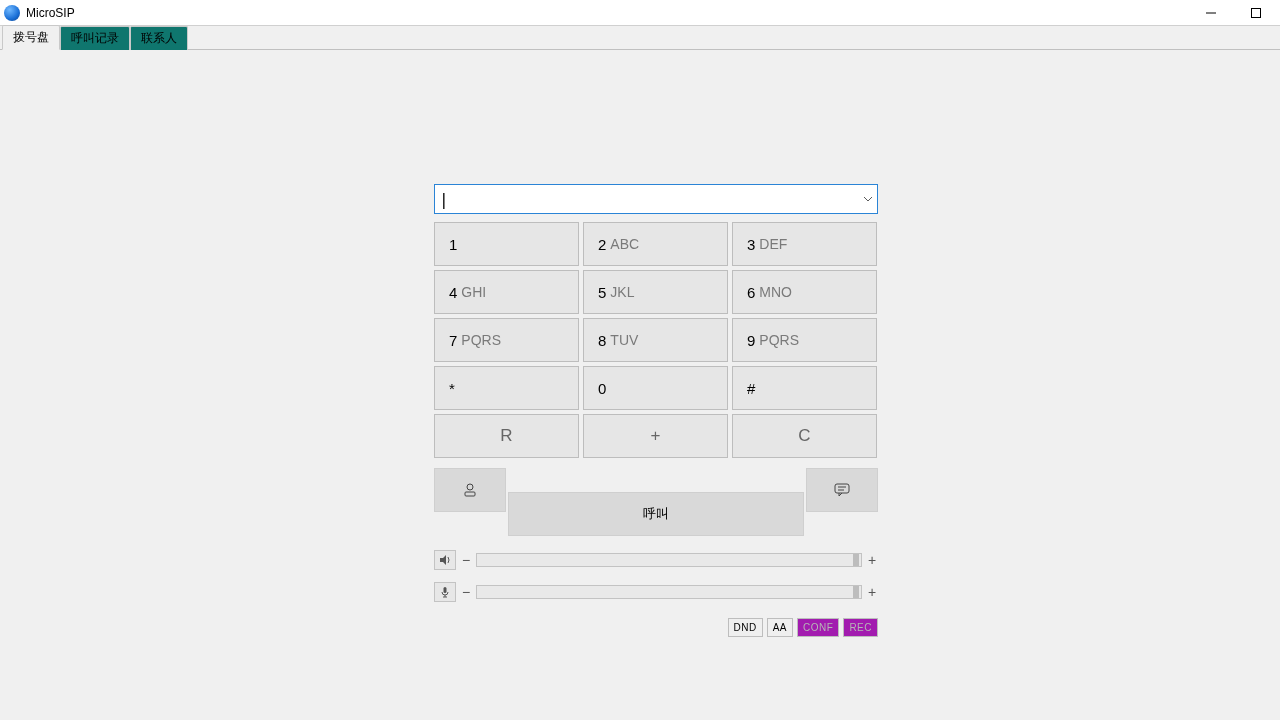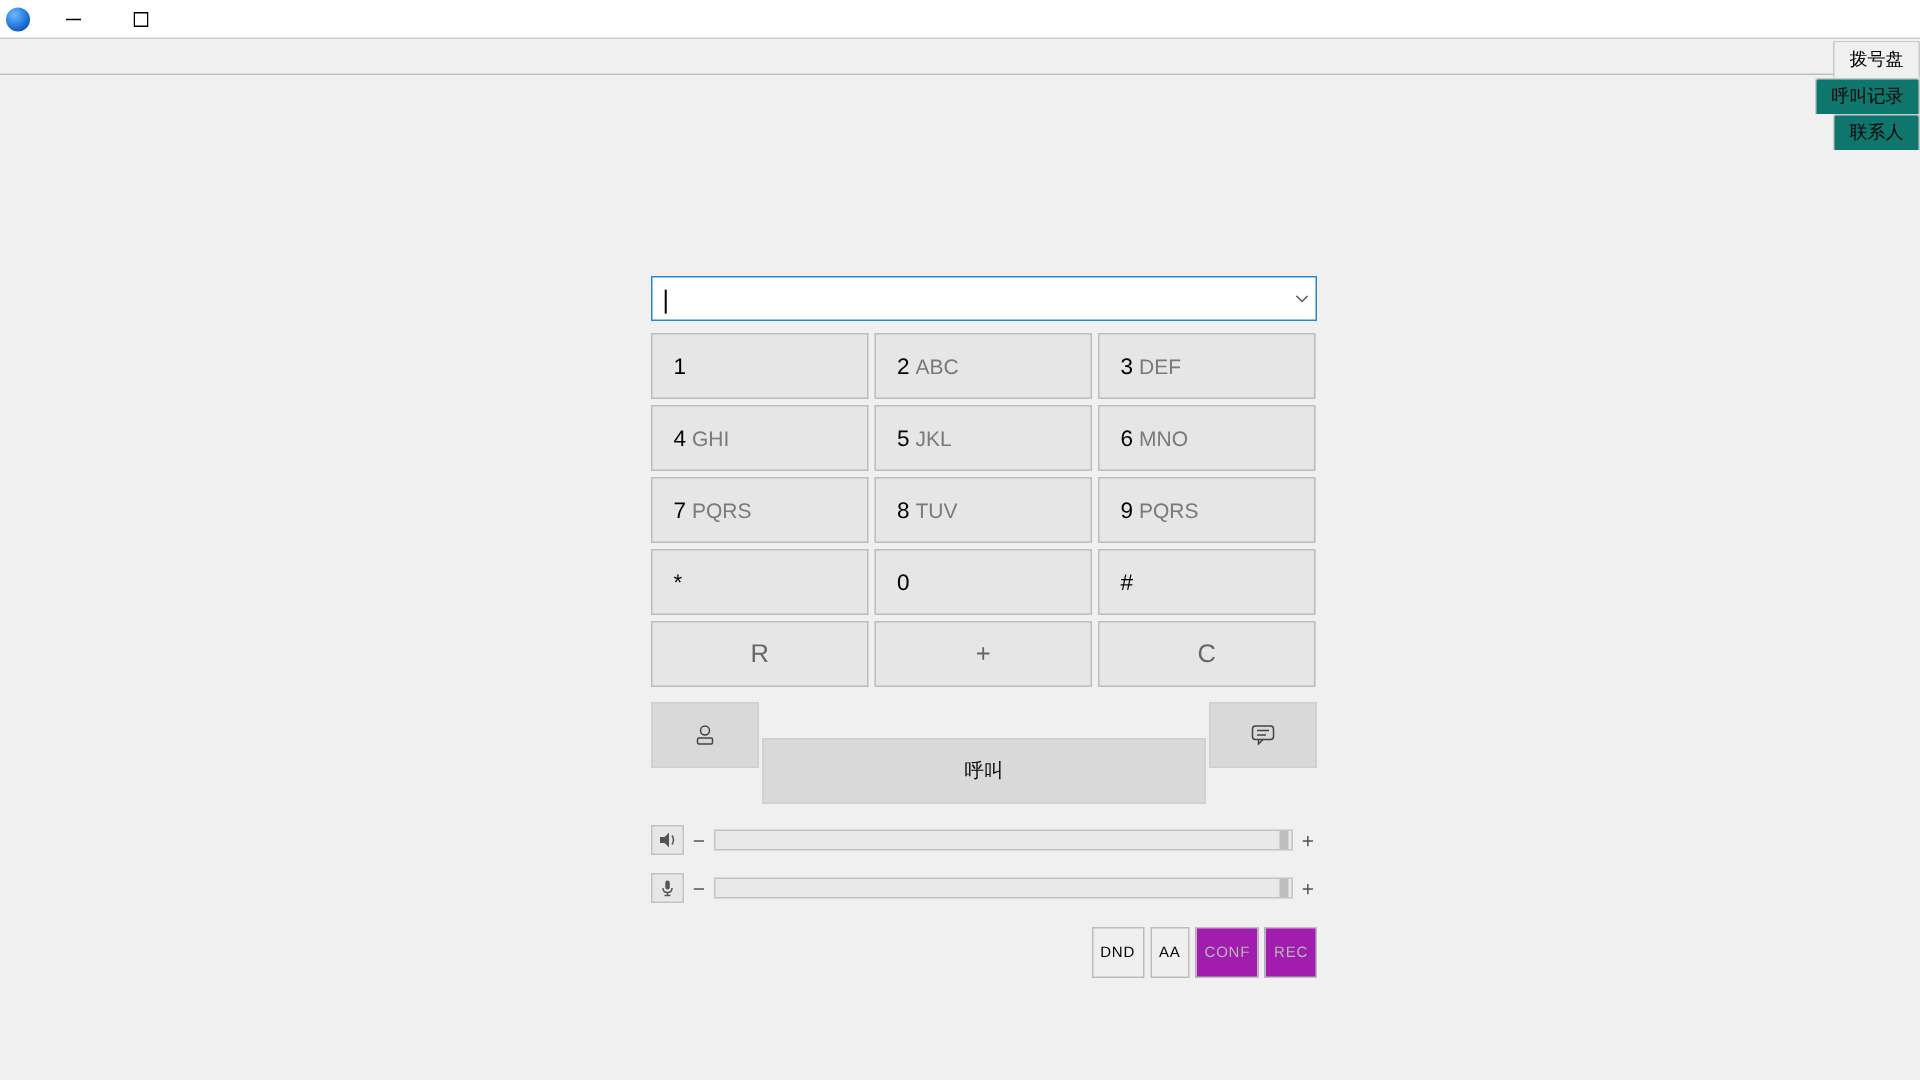--- a/index.html
+++ b/index.html
@@ -16,21 +16,21 @@
     background: radial-gradient(circle at 35% 30%, #6fb8ff 0%, #1a6fd6 60%, #0a3e85 100%);
     margin-right: 6px; flex: 0 0 auto;
   }
   .titlebar .title { flex: 1 1 auto; font-size: 12px; }
   .titlebar .winbtn { width: 45px; height: 26px; display: flex; align-items: center; justify-content: center; }
   .titlebar .winbtn svg { display: block; }
 
   
   .tabstrip {
     height: 24px; background: #f0f0f0; border-bottom: 1px solid #c0c0c0;
-    display: flex; align-items: flex-end; padding-left: 2px; flex-direction: column;
+    display: flex; align-items: flex-end; padding-left: 2px;
   }
   .tab {
     padding: 3px 10px 3px 10px; font-size: 12px; border: 1px solid #c9c9c9;
     border-bottom: none; background: #0f766e; margin-right: 0px;
     position: relative; top: 1px; border-radius: 2px 2px 0 0;
   }
   .tab.active { background: #f0f0f0; border-bottom: 1px solid #f0f0f0; top: 1px; z-index: 2; }
 
   
   .content { position: relative; width: 100%; height: calc(720px - 26px - 24px); }
@@ -82,31 +82,32 @@
   }
   .pm { width: 12px; text-align: center; font-size: 14px; color: #555; user-select: none; }
   .track {
     flex: 1; height: 14px; border: 1px solid #c3c3c3; background: #e9e9e9; position: relative;
   }
   .thumb { position: absolute; top: 0; bottom: 0; width: 6px; background: #bdbdbd; }
 
   
   .togglerow { display: flex; justify-content: flex-end; gap: 4px; margin-top: 16px; }
   .toggle {
-    height: 34px; padding: 0 5px; font-size: 10px; border: 1px solid #bdbdbd;
+    height: 19px; padding: 0 5px; font-size: 10px; border: 1px solid #bdbdbd;
     background: #efefef; display: flex; align-items: center; letter-spacing: 0.5px;
   }
   .toggle.on { color: #000; }
   .toggle.off { color: #b6b6b6; background: #a21caf; }
 </style>
 </head>
 <body>
 
 <div class="titlebar">
   <div class="app-icon"></div>
+  <div class="title">MicroSIP</div>
   <div class="winbtn">
     <svg width="10" height="10">
         <line x1="0" y1="5" x2="10" y2="5" stroke="#000" stroke-width="1"></line>
       </svg>
   </div>
   <div class="winbtn">
     <svg width="10" height="10">
         <rect x="0.5" y="0.5" width="9" height="9" fill="none" stroke="#000" stroke-width="1"></rect>
       </svg>
   </div>

